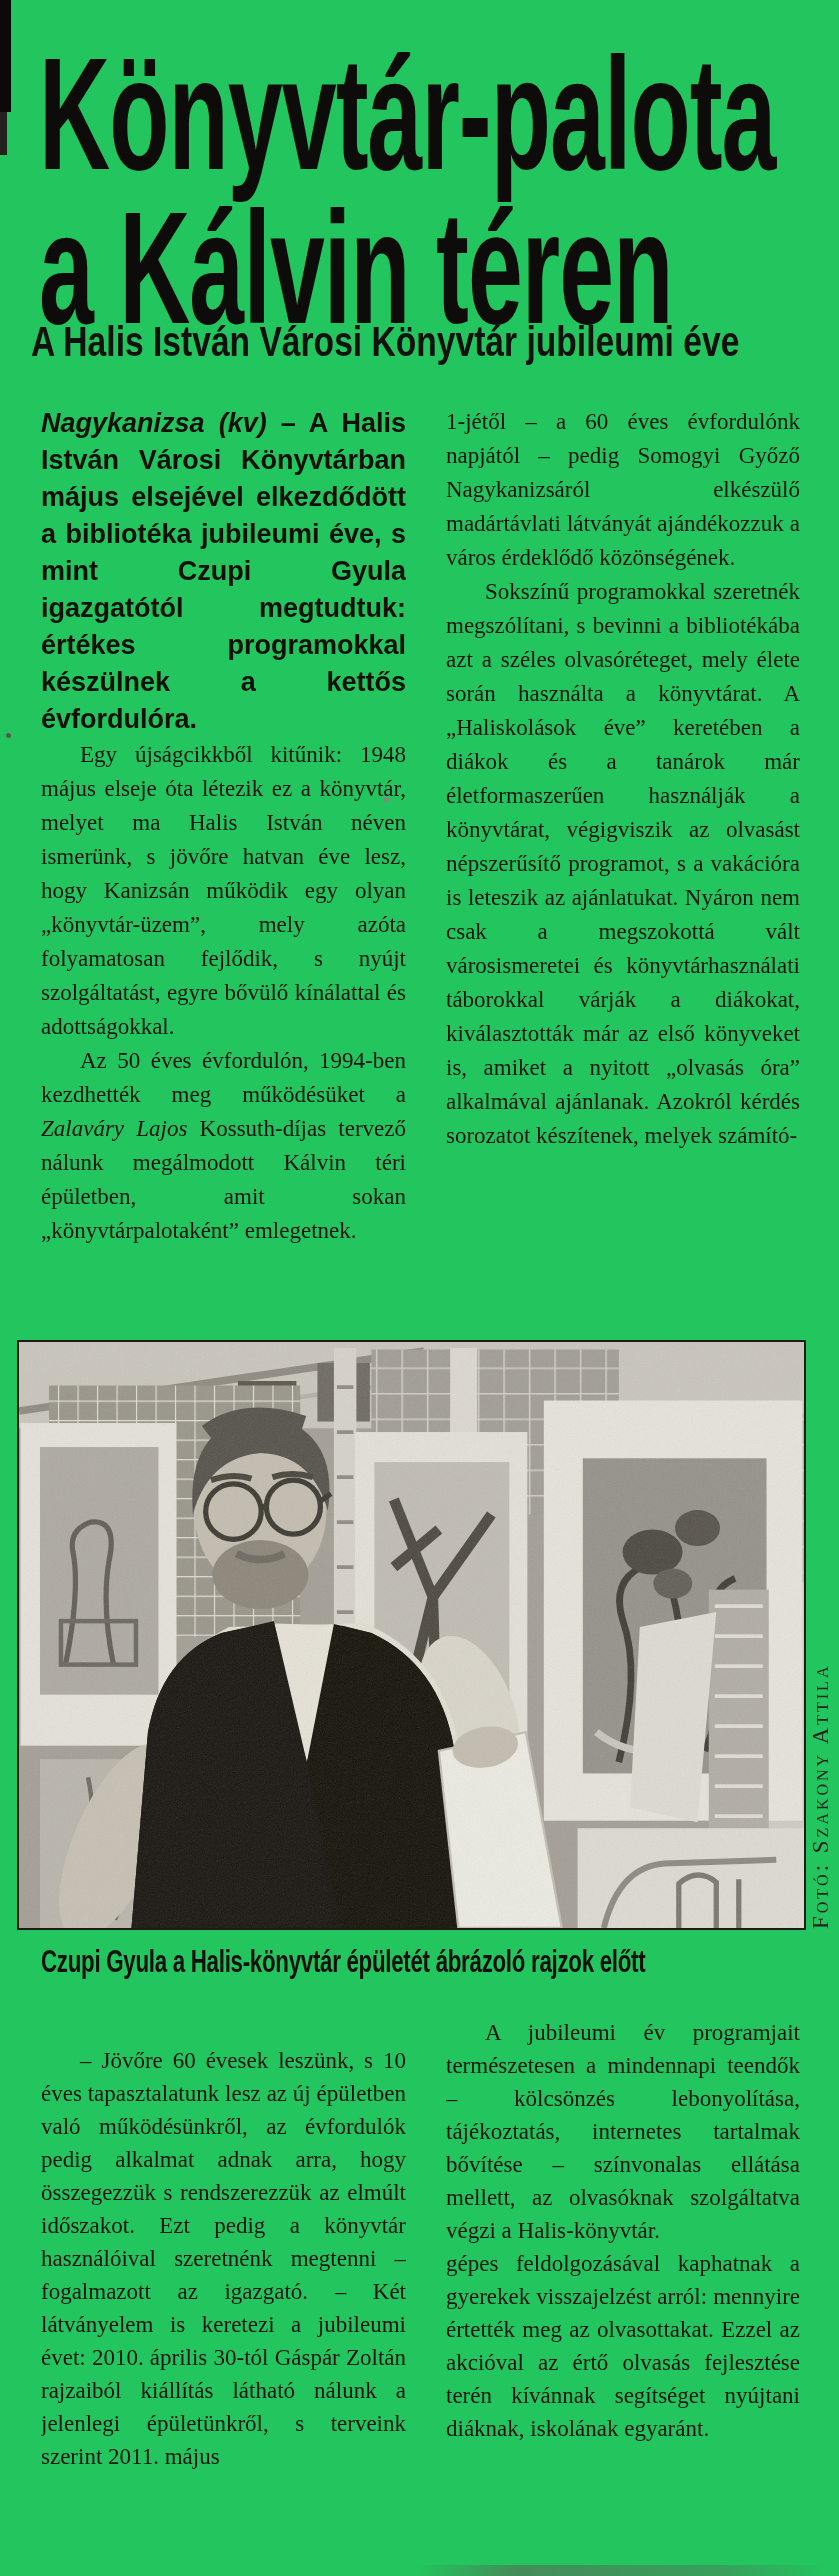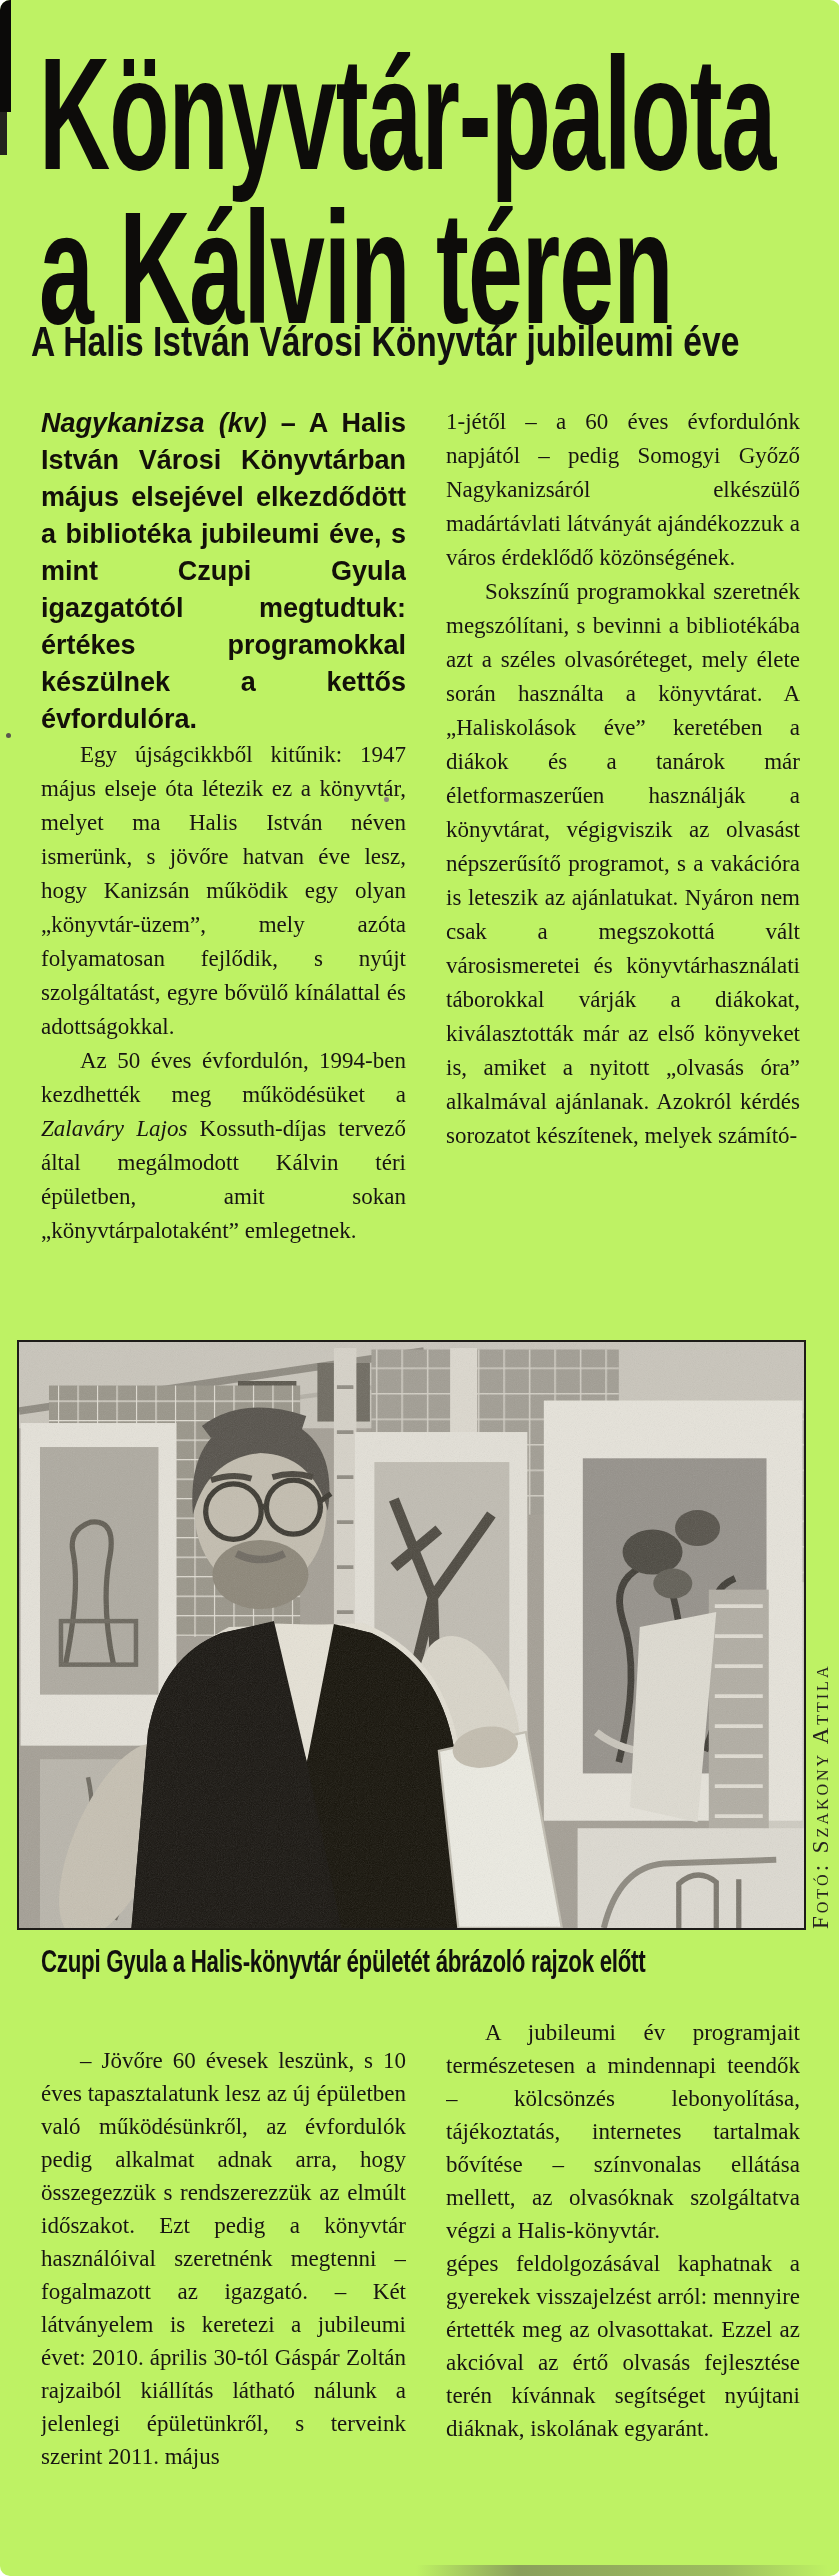--- a/index.html
+++ b/index.html
@@ -1,20 +1,19 @@
 <!DOCTYPE html>
 <html style="font-size:12px"><head>
 <meta charset="utf-8">
 <style>
   html,body{margin:0;padding:0;}
   .page{
     position:relative;width:840px;height:2576px;overflow:hidden;
-    background:#bef264;color:#181512;
+    background:#22c55e;color:#181512;
     font-family:"Liberation Serif",serif;
-    border-radius:10px;
   }
   
   .scan-bar{position:absolute;left:0;top:0;width:11.2px;height:112px;background:#0b0a09;}
   .scan-bar2{position:absolute;left:0;top:112px;width:6.7px;height:43px;background:#23211e;}
   .speck1{position:absolute;left:6px;top:733px;width:5.2px;height:5.2px;background:#5a564f;border-radius:50%;}
   .speck2{position:absolute;left:384px;top:797px;width:4.5px;height:4.5px;background:#8a857c;border-radius:50%;}
   .smudge{position:absolute;left:416px;top:2565px;width:412px;height:11.2px;
     background:linear-gradient(90deg,rgba(110,106,98,0) 0%,rgba(96,92,85,.55) 25%,rgba(96,92,85,.35) 75%,rgba(110,106,98,0) 100%);}
   
   .headline{
@@ -77,22 +76,22 @@
 
   <div class="headline">
     <div>Könyvtár-palota</div>
     <div>a Kálvin téren</div>
   </div>
 
   <div class="subtitle">A Halis István Városi Könyvtár jubileumi éve</div>
 
   <div class="col" id="col-top-left">
     <p class="lead"><span class="dateline">Nagykanizsa</span> <span class="agency">(kv)</span> <span>– A Halis István Városi Könyvtárban május elsejével elkezdődött a bibliotéka jubileumi éve, s mint Czupi Gyula igazgatótól megtudtuk: értékes programokkal készülnek a kettős évfordulóra.</span></p>
-    <p class="serif indent">Egy újságcikkből kitűnik: 1947 május elseje óta létezik ez a könyvtár, melyet ma Halis István néven ismerünk, s jövőre hatvan éve lesz, hogy Kanizsán működik egy olyan „könyvtár-üzem”, mely azóta folyamatosan fejlődik, s nyújt szolgáltatást, egyre bővülő kínálattal és adottságokkal.</p>
-    <p class="serif indent"><span>Az 50 éves évfordulón, 1994-ben kezdhették meg működésüket a </span><span class="name-italic">Zalaváry Lajos</span><span> Kossuth-díjas tervező által megálmodott Kálvin téri épületben, amit sokan „könyvtárpalotaként” emlegetnek.</span></p>
+    <p class="serif indent">Egy újságcikkből kitűnik: 1948 május elseje óta létezik ez a könyvtár, melyet ma Halis István néven ismerünk, s jövőre hatvan éve lesz, hogy Kanizsán működik egy olyan „könyvtár-üzem”, mely azóta folyamatosan fejlődik, s nyújt szolgáltatást, egyre bővülő kínálattal és adottságokkal.</p>
+    <p class="serif indent"><span>Az 50 éves évfordulón, 1994-ben kezdhették meg működésüket a </span><span class="name-italic">Zalaváry Lajos</span><span> Kossuth-díjas tervező nálunk megálmodott Kálvin téri épületben, amit sokan „könyvtárpalotaként” emlegetnek.</span></p>
   </div>
 
   <div class="col" id="col-top-right">
     <p class="serif">1-jétől – a 60 éves évfordulónk napjától – pedig Somogyi Győző Nagykanizsáról elkészülő madártávlati látványát ajándékozzuk a város érdeklődő közönségének.</p>
     <p class="serif indent">Sokszínű programokkal szeretnék megszólítani, s bevinni a bibliotékába azt a széles olvasóréteget, mely élete során használta a könyvtárat. A „Haliskolások éve” keretében a diákok és a tanárok már életformaszerűen használják a könyvtárat, végigviszik az olvasást népszerűsítő programot, s a vakációra is leteszik az ajánlatukat. Nyáron nem csak a megszokottá vált városismeretei és könyvtárhasználati táborokkal várják a diákokat, kiválasztották már az első könyveket is, amiket a nyitott „olvasás óra” alkalmával ajánlanak. Azokról kérdés sorozatot készítenek, melyek számító-</p>
   </div>
 
   <div class="photoframe">
     <svg viewBox="0 0 1047 781" preserveAspectRatio="none">
       <defs>

